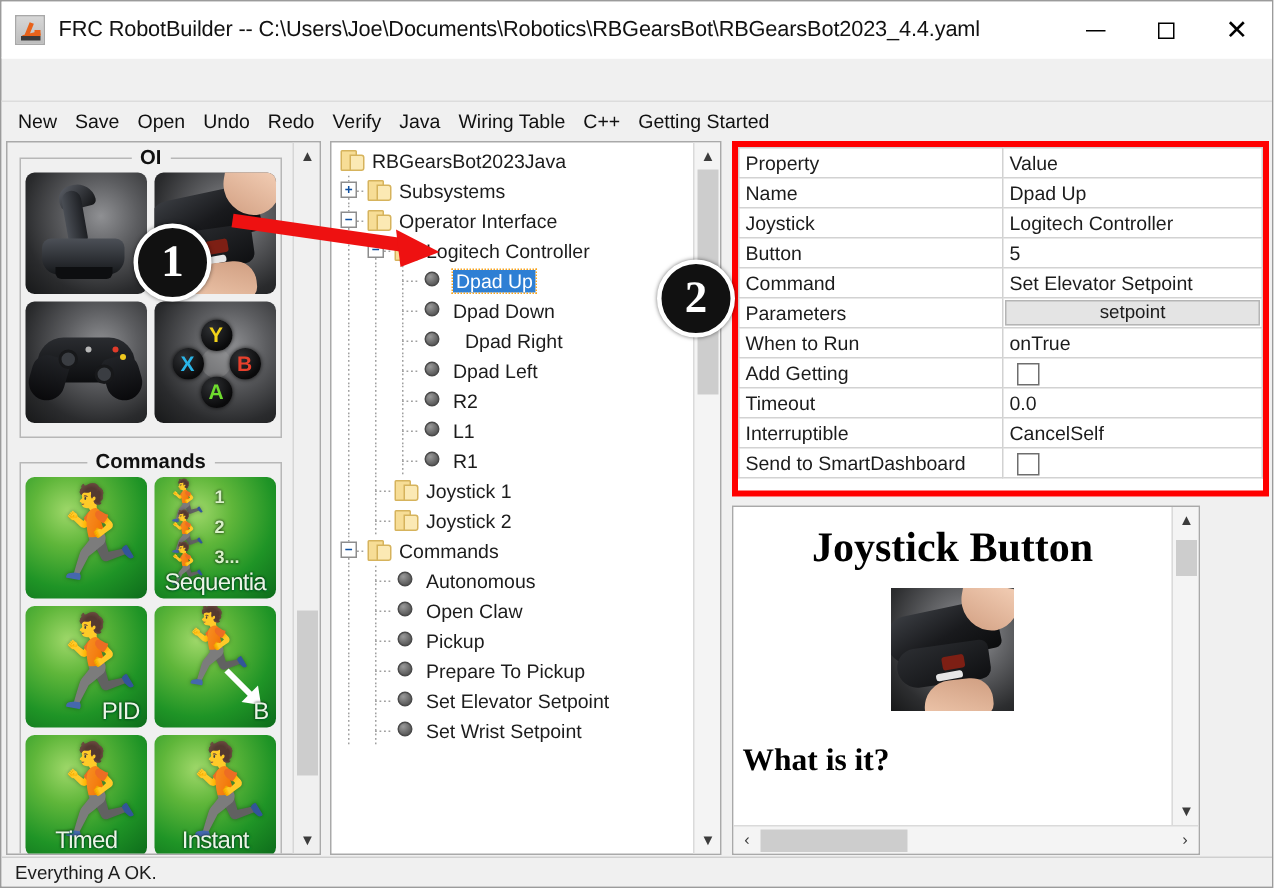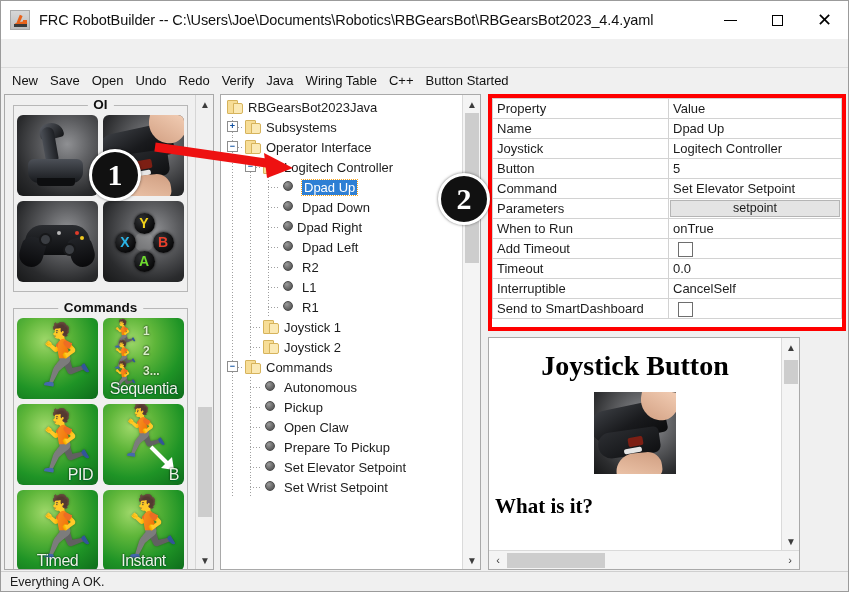--- a/index.html
+++ b/index.html
@@ -444,21 +444,21 @@
   <div class="toolbar">
     <div class="toolitem">New</div>
     <div class="toolitem">Save</div>
     <div class="toolitem">Open</div>
     <div class="toolitem">Undo</div>
     <div class="toolitem">Redo</div>
     <div class="toolitem">Verify</div>
     <div class="toolitem">Java</div>
     <div class="toolitem">Wiring Table</div>
     <div class="toolitem">C++</div>
-    <div class="toolitem">Button Started</div>
+    <div class="toolitem">Getting Started</div>
   </div>
 
   <div class="content">
 
     <div class="palette">
       <div class="palette-inner">
 
         <div class="group">
           <div class="group-title">OI</div>
           <div class="tilegrid">
@@ -606,21 +606,21 @@
             <span class="dotted-h" style="left: 47px; width: 12px;"></span>
             <span class="leafdot" style="left: 62px; top: 4px;"></span>
             <span class="tlabel" style="left: 81px;">Dpad Down</span>
           </div>
           <div class="trow">
             <span class="dotted-v" style="left: 11px;"></span>
             <span class="dotted-v" style="left: 29px;"></span>
             <span class="dotted-v" style="left: 47px;"></span>
             <span class="dotted-h" style="left: 47px; width: 12px;"></span>
             <span class="leafdot" style="left: 62px; top: 4px;"></span>
-            <span class="tlabel" style="left: 76px;">Dpad Right</span>
+            <span class="tlabel" style="left: 89px;">Dpad Right</span>
           </div>
           <div class="trow">
             <span class="dotted-v" style="left: 11px;"></span>
             <span class="dotted-v" style="left: 29px;"></span>
             <span class="dotted-v" style="left: 47px;"></span>
             <span class="dotted-h" style="left: 47px; width: 12px;"></span>
             <span class="leafdot" style="left: 62px; top: 4px;"></span>
             <span class="tlabel" style="left: 81px;">Dpad Left</span>
           </div>
           <div class="trow">
@@ -682,28 +682,28 @@
             <span class="dotted-v" style="left: 29px;"></span>
             <span class="dotted-h" style="left: 29px; width: 12px;"></span>
             <span class="leafdot" style="left: 44px; top: 4px;"></span>
             <span class="tlabel" style="left: 63px;">Autonomous</span>
           </div>
           <div class="trow">
             <span class="dotted-v" style="left: 11px;"></span>
             <span class="dotted-v" style="left: 29px;"></span>
             <span class="dotted-h" style="left: 29px; width: 12px;"></span>
             <span class="leafdot" style="left: 44px; top: 4px;"></span>
-            <span class="tlabel" style="left: 63px;">Pickup</span>
+            <span class="tlabel" style="left: 63px;">Open Claw</span>
           </div>
           <div class="trow">
             <span class="dotted-v" style="left: 11px;"></span>
             <span class="dotted-v" style="left: 29px;"></span>
             <span class="dotted-h" style="left: 29px; width: 12px;"></span>
             <span class="leafdot" style="left: 44px; top: 4px;"></span>
-            <span class="tlabel" style="left: 63px;">Open Claw</span>
+            <span class="tlabel" style="left: 63px;">Pickup</span>
           </div>
           <div class="trow">
             <span class="dotted-v" style="left: 11px;"></span>
             <span class="dotted-v" style="left: 29px;"></span>
             <span class="dotted-h" style="left: 29px; width: 12px;"></span>
             <span class="leafdot" style="left: 44px; top: 4px;"></span>
             <span class="tlabel" style="left: 63px;">Prepare To Pickup</span>
           </div>
           <div class="trow">
             <span class="dotted-v" style="left: 11px;"></span>
@@ -754,21 +754,21 @@
               <td class="k">Parameters</td>
               <td style="padding: 0px 1px;">
                 <div class="param-btn">setpoint</div>
               </td>
             </tr>
             <tr>
               <td class="k">When to Run</td>
               <td>onTrue</td>
             </tr>
             <tr>
-              <td class="k">Add Timeout</td>
+              <td class="k">Add Getting</td>
               <td style="padding: 0px;"><span class="chk"></span></td>
             </tr>
             <tr>
               <td class="k">Timeout</td>
               <td>0.0</td>
             </tr>
             <tr>
               <td class="k">Interruptible</td>
               <td>CancelSelf</td>
             </tr>

